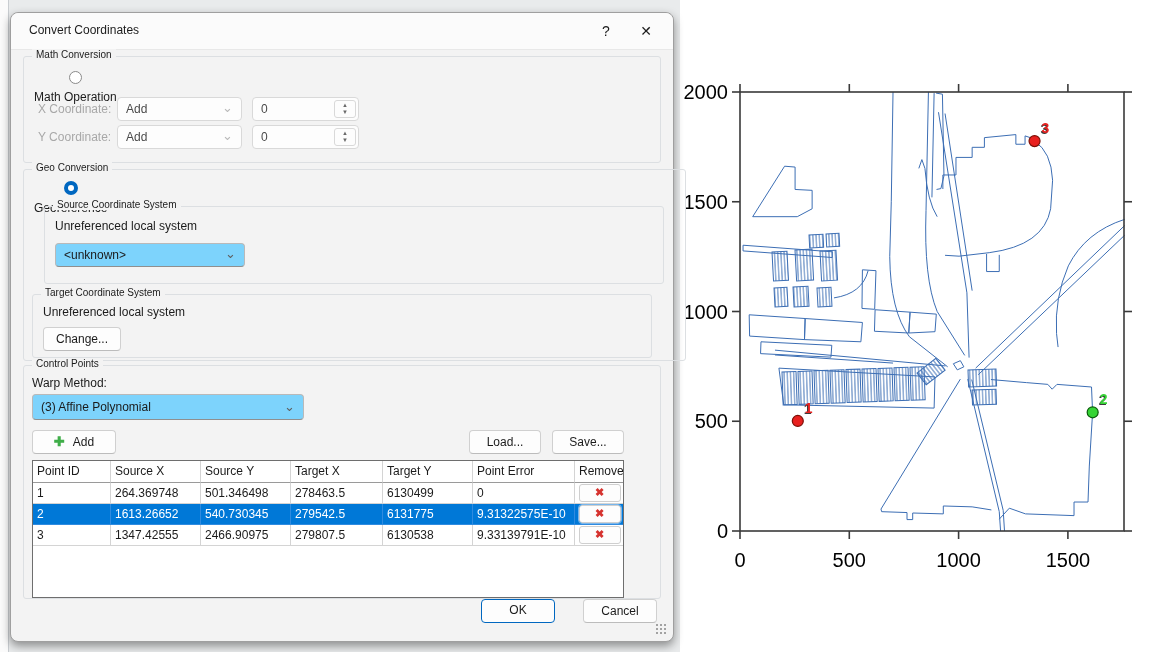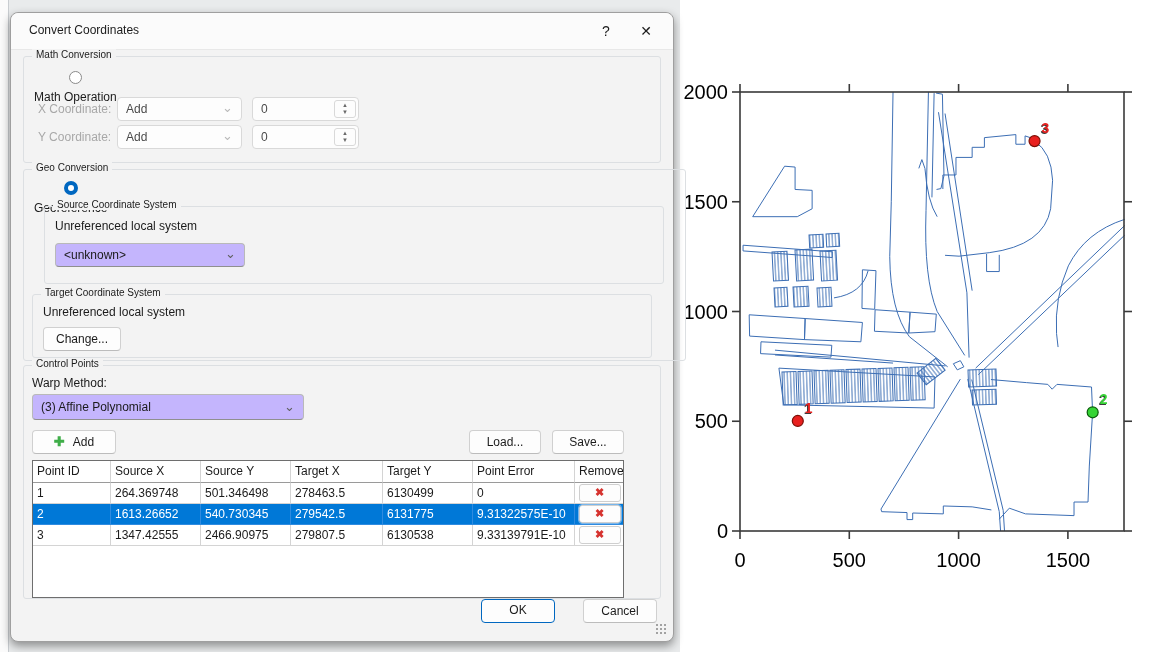--- a/index.html
+++ b/index.html
@@ -35,21 +35,21 @@
   .groupbox{position:absolute;border:1px solid #dcdfe2;border-radius:3px;}
   .groupbox>.glabel{position:absolute;top:-8px;left:8px;background:#f3f3f3;padding:0 4px;font-size:10px;color:#1b1b1b;}
 
   .radio-row{position:absolute;display:flex;align-items:center;gap:6px;}
   .radio{width:13px;height:13px;border-radius:50%;background:#fff;border:1px solid #8a8a8a;box-sizing:border-box;}
   .radio.checked{border:4px solid #0067c0;width:14px;height:14px;}
 
   .flabel{position:absolute;color:#1b1b1b;}
   .flabel.disabled{color:#a8a8a8;}
 
-  .combo{position:absolute;height:24px;background:#c4b5fd;border:1px solid #b9b9b9;border-bottom-color:#8f8f8f;
+  .combo{position:absolute;height:24px;background:#7dd3fc;border:1px solid #b9b9b9;border-bottom-color:#8f8f8f;
          border-radius:4px;box-sizing:border-box;line-height:22px;padding-left:8px;color:#1b1b1b;}
   .combo .chev{position:absolute;right:8px;top:0;color:#5f5f5f;font-size:13px;line-height:20px;}
   .combo.disabled{border-color:#d9d9d9;color:#4a4a4a;background:#fdfdfd;}
   .combo.disabled .chev{color:#b9b9b9;}
 
   .spinner{position:absolute;height:24px;background:#fdfdfd;border:1px solid #d9d9d9;border-radius:4px;
            box-sizing:border-box;line-height:22px;padding-left:8px;color:#4a4a4a;}
   .spin-box{position:absolute;right:2px;top:2px;bottom:2px;width:20px;border:1px solid #d9d9d9;border-radius:3px;
             display:flex;flex-direction:column;align-items:center;justify-content:center;background:#fdfdfd;}
   .spin-box span{font-size:6px;line-height:7px;color:#6a6a6a;}

